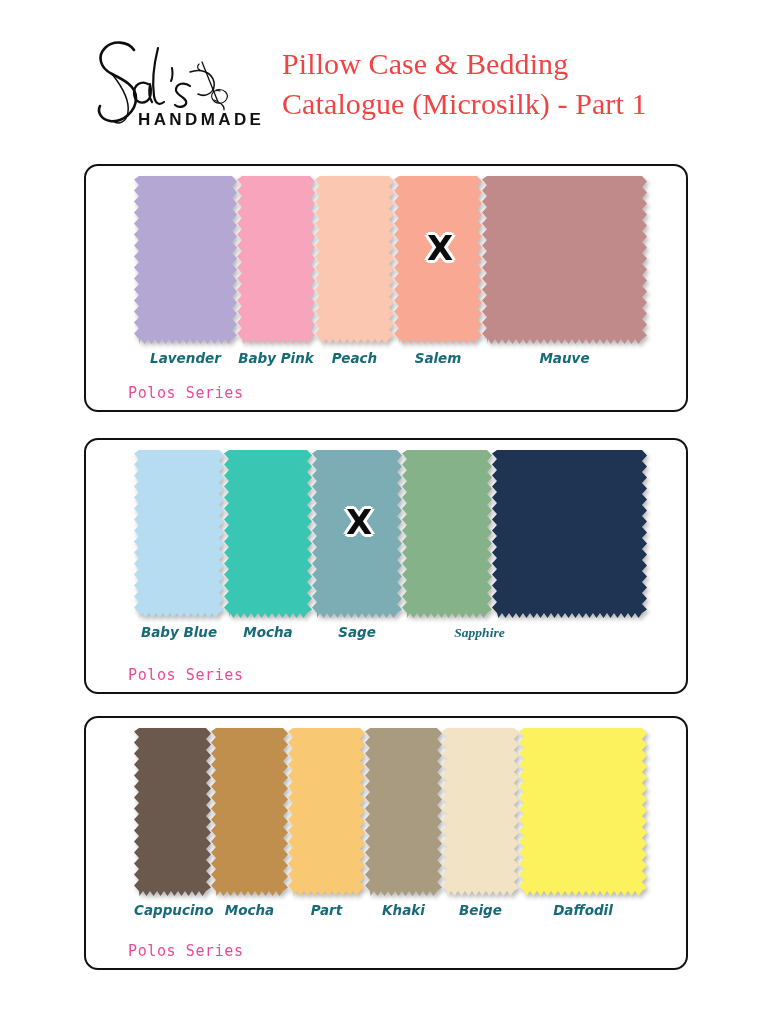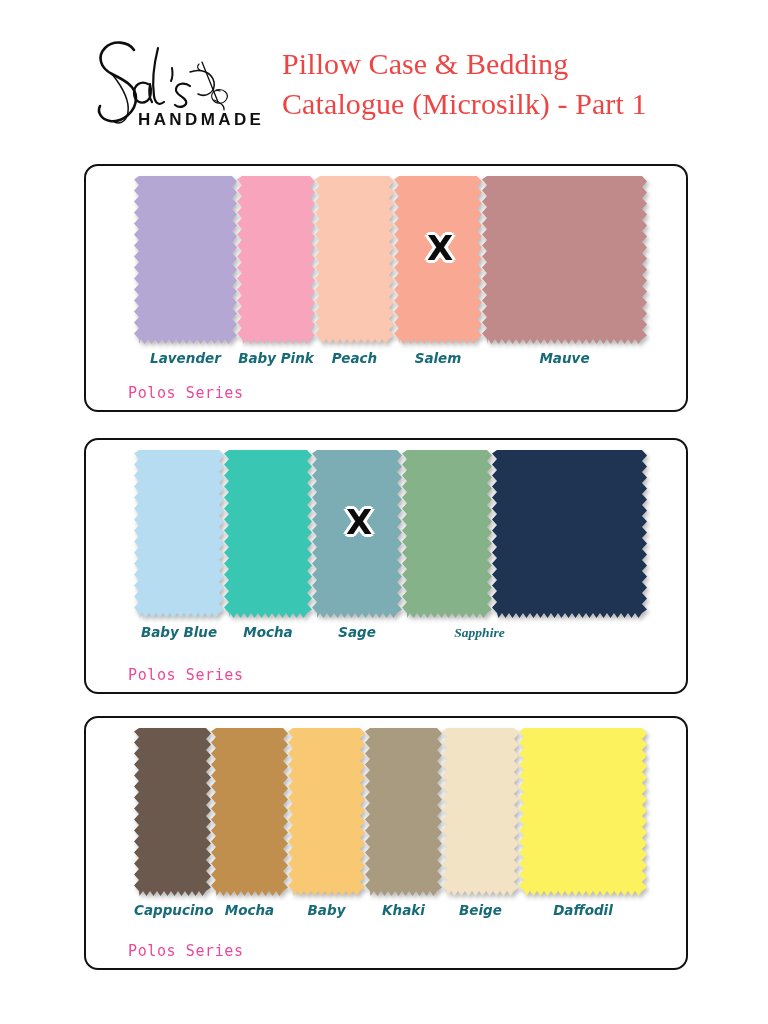--- a/index.html
+++ b/index.html
@@ -311,21 +311,21 @@
         </div>
         <div class="swatch" style="width: 128px;">
           <div class="swatch-body">
             <div class="swatch-fill" style="background: rgb(251, 242, 94); clip-path: polygon(3.906% 0%, 96.094% 0%, 100% 3.274%, 96.094% 6.548%, 100% 9.821%, 96.094% 13.095%, 100% 16.369%, 96.094% 19.643%, 100% 22.917%, 96.094% 26.19%, 100% 29.464%, 96.094% 32.738%, 100% 36.012%, 96.094% 39.286%, 100% 42.56%, 96.094% 45.833%, 100% 49.107%, 96.094% 52.381%, 100% 55.655%, 96.094% 58.929%, 100% 62.202%, 96.094% 65.476%, 100% 68.75%, 96.094% 72.024%, 100% 75.298%, 96.094% 78.571%, 100% 81.845%, 96.094% 85.119%, 100% 88.393%, 96.094% 91.667%, 100% 94.94%, 96.094% 97.024%, 96.094% 97.024%, 93.359% 100%, 90.625% 97.024%, 87.891% 100%, 85.156% 97.024%, 82.422% 100%, 79.688% 97.024%, 76.953% 100%, 74.219% 97.024%, 71.484% 100%, 68.75% 97.024%, 66.016% 100%, 63.281% 97.024%, 60.547% 100%, 57.813% 97.024%, 55.078% 100%, 52.344% 97.024%, 49.609% 100%, 46.875% 97.024%, 44.141% 100%, 41.406% 97.024%, 38.672% 100%, 35.938% 97.024%, 33.203% 100%, 30.469% 97.024%, 27.734% 100%, 25% 97.024%, 22.266% 100%, 19.531% 97.024%, 16.797% 100%, 14.063% 97.024%, 11.328% 100%, 8.594% 97.024%, 5.859% 100%, 3.906% 97.024%, 3.906% 97.024%, 0% 93.75%, 3.906% 90.476%, 0% 87.202%, 3.906% 83.929%, 0% 80.655%, 3.906% 77.381%, 0% 74.107%, 3.906% 70.833%, 0% 67.56%, 3.906% 64.286%, 0% 61.012%, 3.906% 57.738%, 0% 54.464%, 3.906% 51.19%, 0% 47.917%, 3.906% 44.643%, 0% 41.369%, 3.906% 38.095%, 0% 34.821%, 3.906% 31.548%, 0% 28.274%, 3.906% 25%, 0% 21.726%, 3.906% 18.452%, 0% 15.179%, 3.906% 11.905%, 0% 8.631%, 3.906% 5.357%, 0% 2.083%, 3.906% 0%);"></div>
           </div>
         </div>
       </div>
     <div class="labels-row">
         <div class="swatch-label" style="width: 77px;">Cappucino</div>
         <div class="swatch-label" style="width: 77px;">Mocha</div>
-        <div class="swatch-label" style="width: 77px;">Baby</div>
+        <div class="swatch-label" style="width: 77px;">Part</div>
         <div class="swatch-label" style="width: 77px;">Khaki</div>
         <div class="swatch-label" style="width: 77px; font-style: italic;">Beige</div>
         <div class="swatch-label" style="width: 128px;">Daffodil</div>
       </div>
     <div class="series-label">Polos Series</div>
   </div>
 
 </div>
 
 </body></html>

